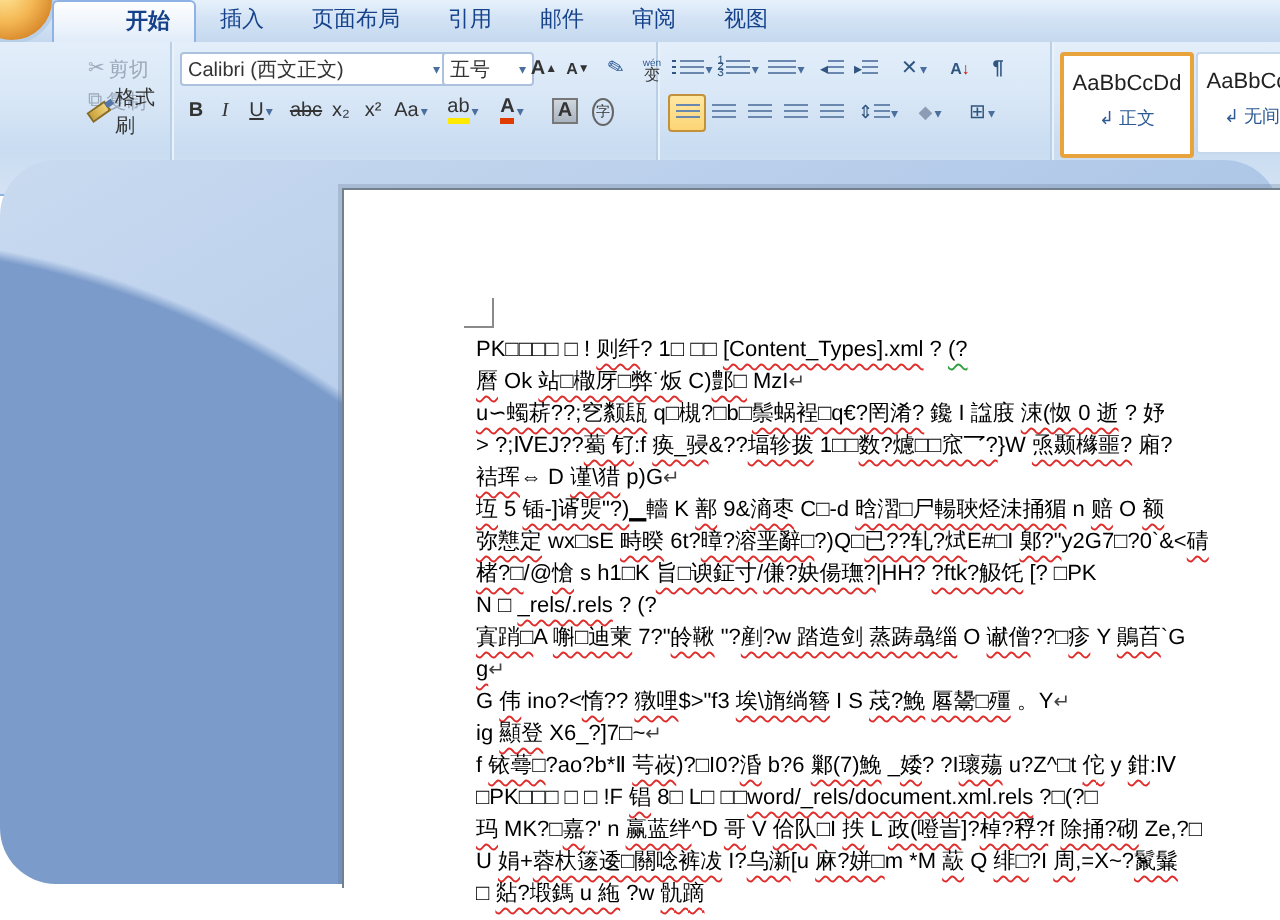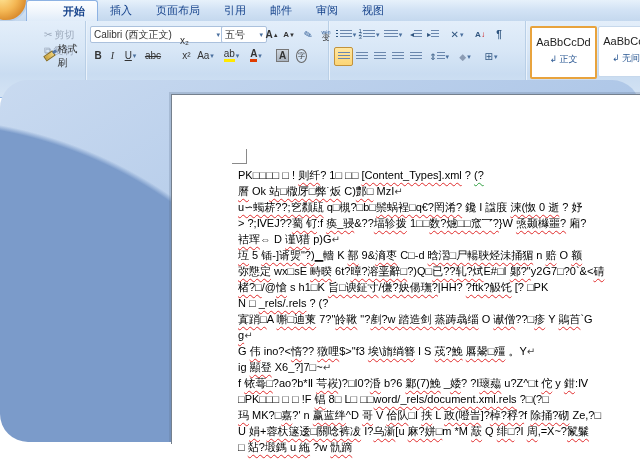--- a/index.html
+++ b/index.html
@@ -146,21 +146,21 @@
     <div class="btn" style="left:20px;top:25px;width:13px;height:17px;font-style:italic;font-family:'Liberation Serif',serif;">
       <span>I</span>
     </div>
     <div class="btn" style="left:34px;top:25px;width:21px;height:17px;">
       <span class="underln">U</span>
       <span class="arrow">▾</span>
     </div>
     <div class="btn" style="left:58px;top:25px;width:18px;height:17px;text-decoration:line-through;">
       <span>abc</span>
     </div>
-    <div class="btn" style="left:77px;top:10px;width:15px;height:17px;margin-left:14px;">
+    <div class="btn" style="left:77px;top:25px;width:15px;height:17px;">
       <span>x₂</span>
     </div>
     <div class="btn" style="left:93px;top:25px;width:15px;height:17px;">
       <span>x²</span>
     </div>
     <div class="btn" style="left:109px;top:25px;width:21px;height:17px;">
       <span>Aa</span>
       <span class="arrow">▾</span>
     </div>
     <div class="btn" style="left:134px;top:25px;width:23px;height:17px;">

